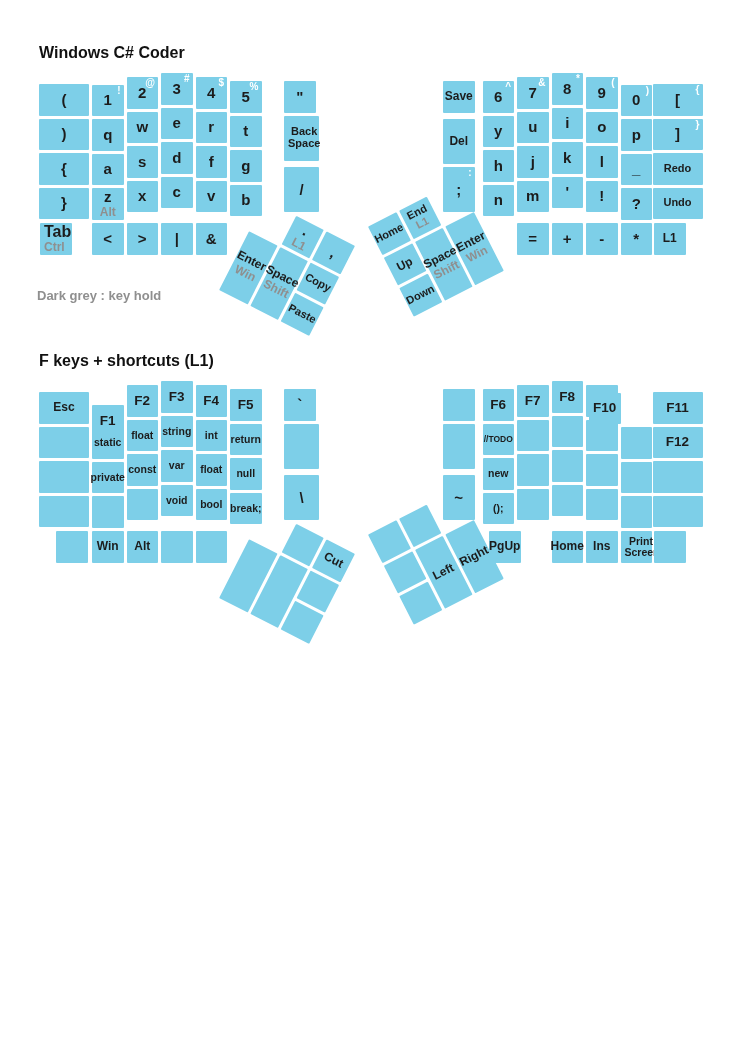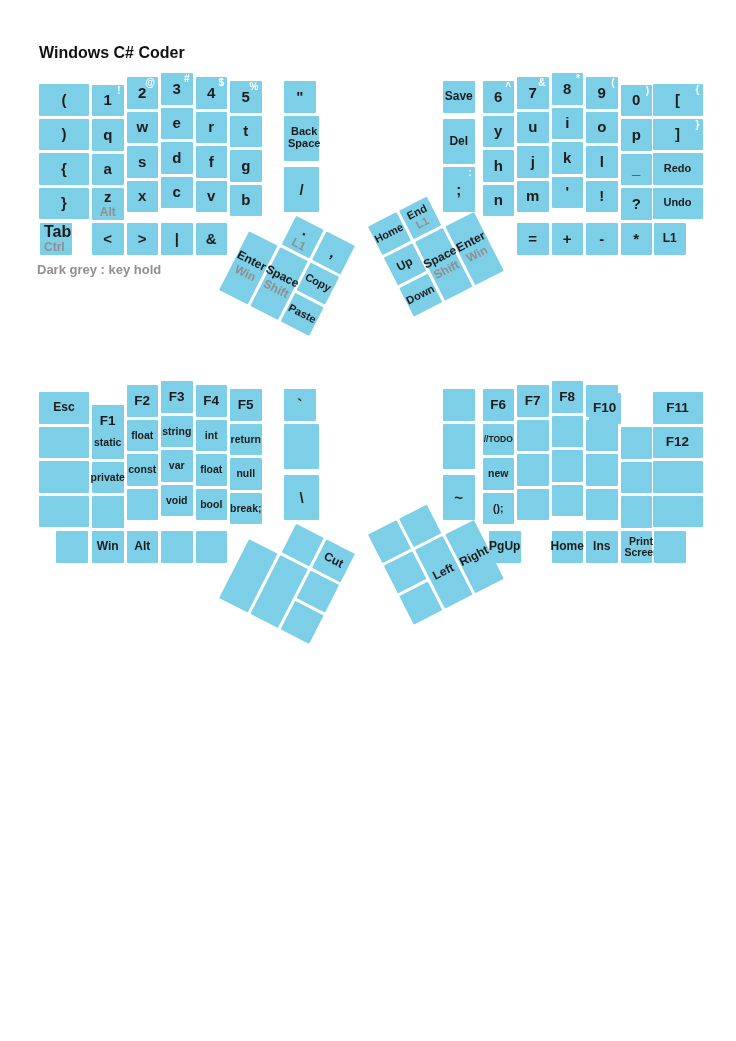--- a/index.html
+++ b/index.html
@@ -300,22 +300,23 @@
   <div class="k" style="left:586px;top:223px">
       <b>-</b>
     </div>
   <div class="k" style="left:620.5px;top:223px">
       <b>*</b>
     </div>
   <div class="k f12" style="left:654px;top:223px">
       <b>L1</b>
     </div>
 
-  <div class="note" style="left:37px;top:262px">Dark grey : key hold</div>
-
+  <div class="note" style="left:37px;top:288px">Dark grey : key hold</div>
+
+  <div class="title" style="left:39px;top:352px">F keys + shortcuts (L1)</div>
 
   <div class="k W f12" style="left:39px;top:392px">
       <b>Esc</b>
     </div>
   <div class="k W" style="left:39px;top:426.5px"></div>
   <div class="k W" style="left:39px;top:461px"></div>
   <div class="k W" style="left:39px;top:495.5px"></div>
 
   <div class="k f13" style="left:92px;top:405px">
       <b>F1</b>

